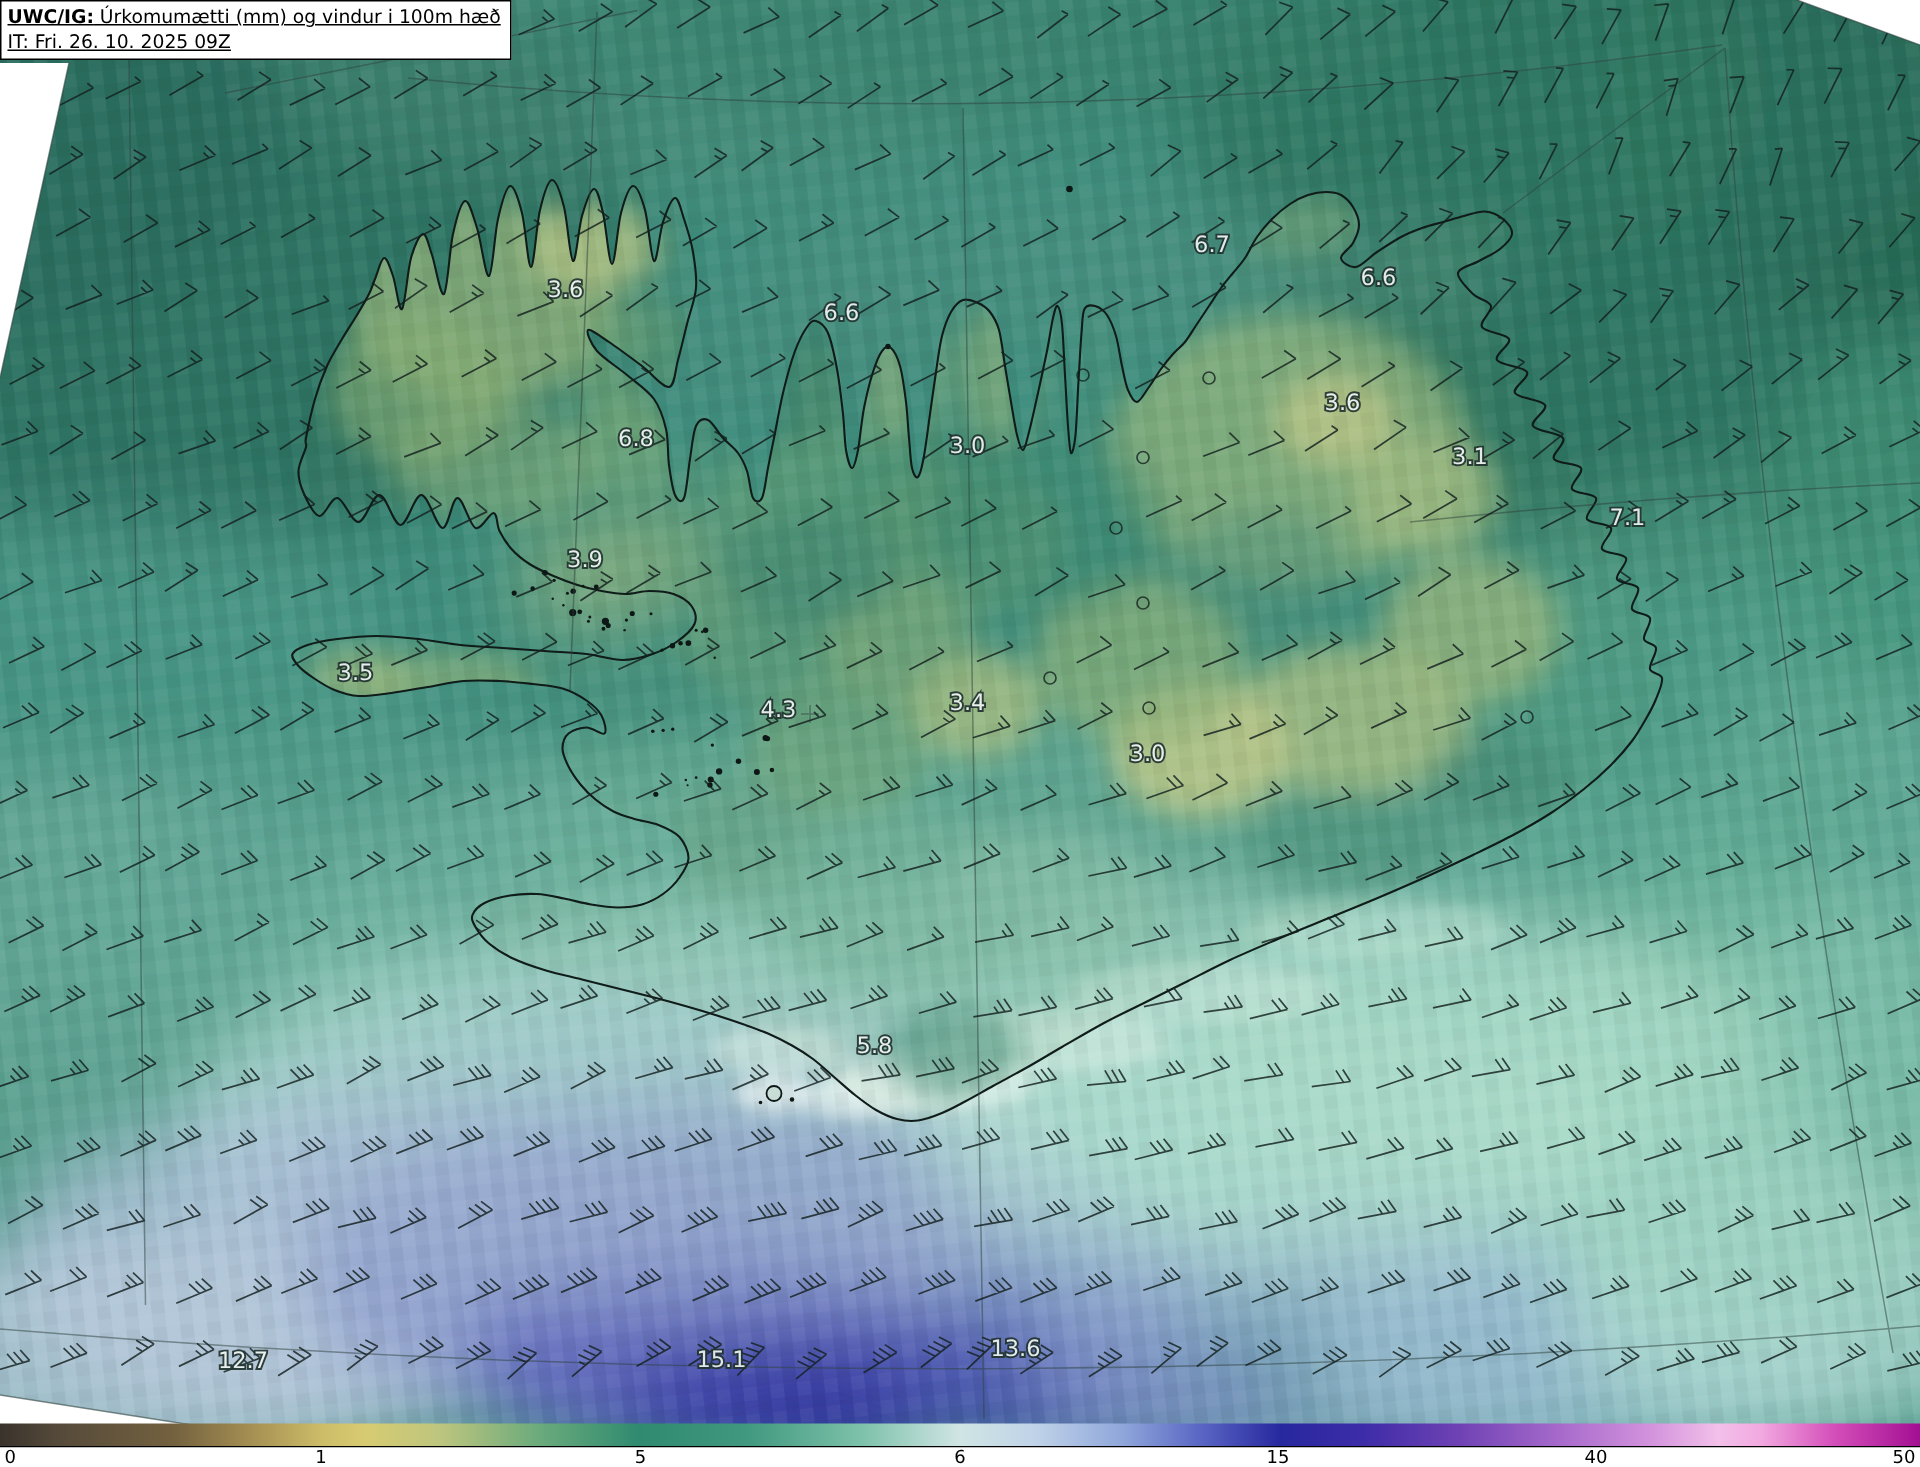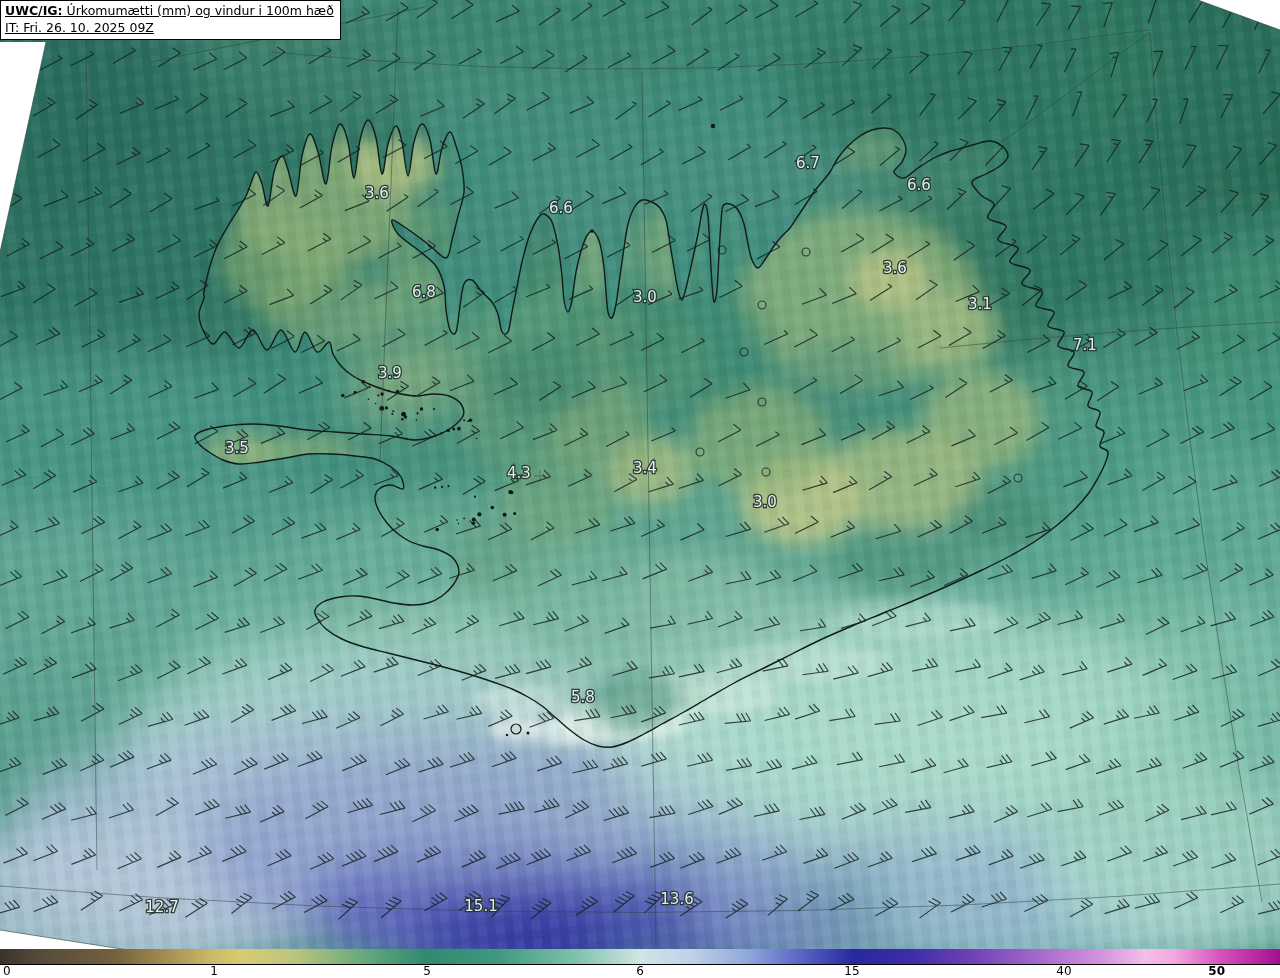--- a/index.html
+++ b/index.html
@@ -245,15 +245,15 @@
     </div>
   </div>
   <div id="colorbar" style="background: linear-gradient(to right, rgb(58, 51, 44) 0%, rgb(85, 74, 58) 3%, rgb(115, 97, 63) 9%, rgb(164, 142, 82) 13%, rgb(204, 188, 104) 16.7%, rgb(215, 203, 114) 19%, rgb(188, 197, 126) 23%, rgb(108, 171, 124) 28%, rgb(47, 138, 112) 33.3%, rgb(65, 153, 127) 39%, rgb(127, 194, 171) 45%, rgb(208, 229, 228) 50%, rgb(191, 210, 232) 54%, rgb(143, 166, 218) 58.5%, rgb(90, 102, 196) 62.5%, rgb(39, 40, 158) 66.7%, rgb(61, 44, 168) 71%, rgb(111, 66, 180) 76%, rgb(164, 104, 202) 81%, rgb(211, 147, 221) 86%, rgb(242, 192, 233) 89.5%, rgb(242, 169, 224) 91.7%, rgb(212, 79, 186) 95.5%, rgb(163, 15, 146) 100%);"></div>
   <div id="cb-labels">
       <span class="cb-tick start" style="left: 3px;">0</span>
       <span class="cb-tick" style="left: 214px;">1</span>
       <span class="cb-tick" style="left: 427px;">5</span>
       <span class="cb-tick" style="left: 640px;">6</span>
       <span class="cb-tick" style="left: 852px; text-align: center;">15</span>
       <span class="cb-tick" style="left: 1064px;">40</span>
-      <span class="cb-tick end" style="left: 1225px; font-weight: bold;">50</span>
+      <span class="cb-tick end" style="left: 1277px;">50</span>
     </div>
 </div>
 
 </body></html>

